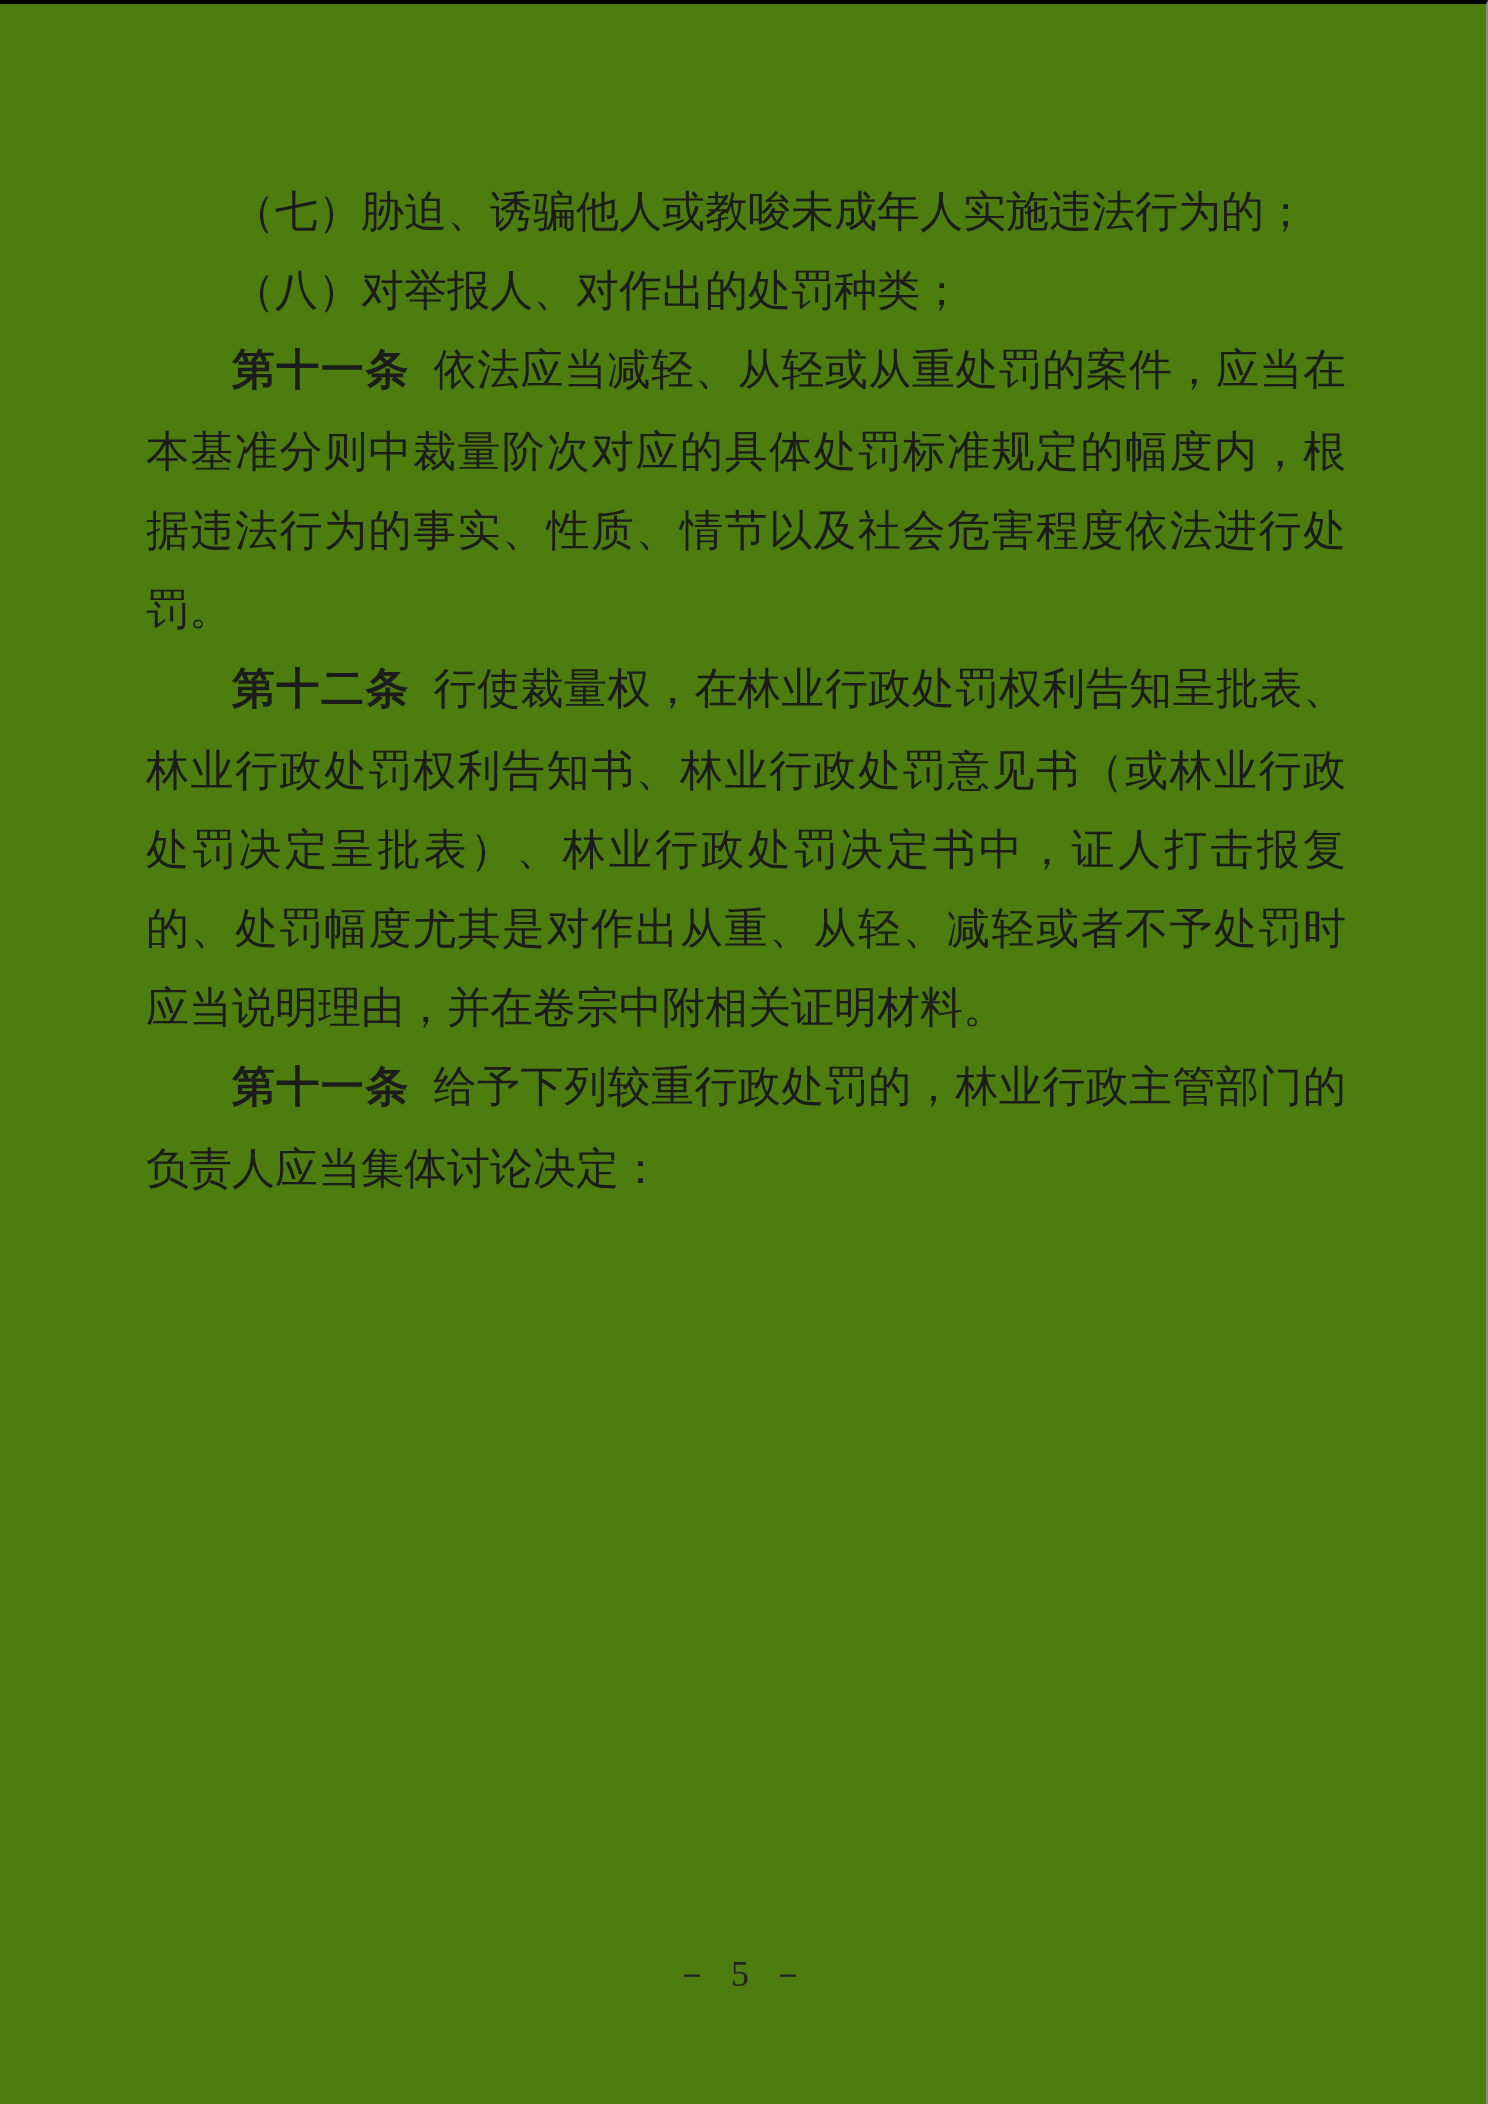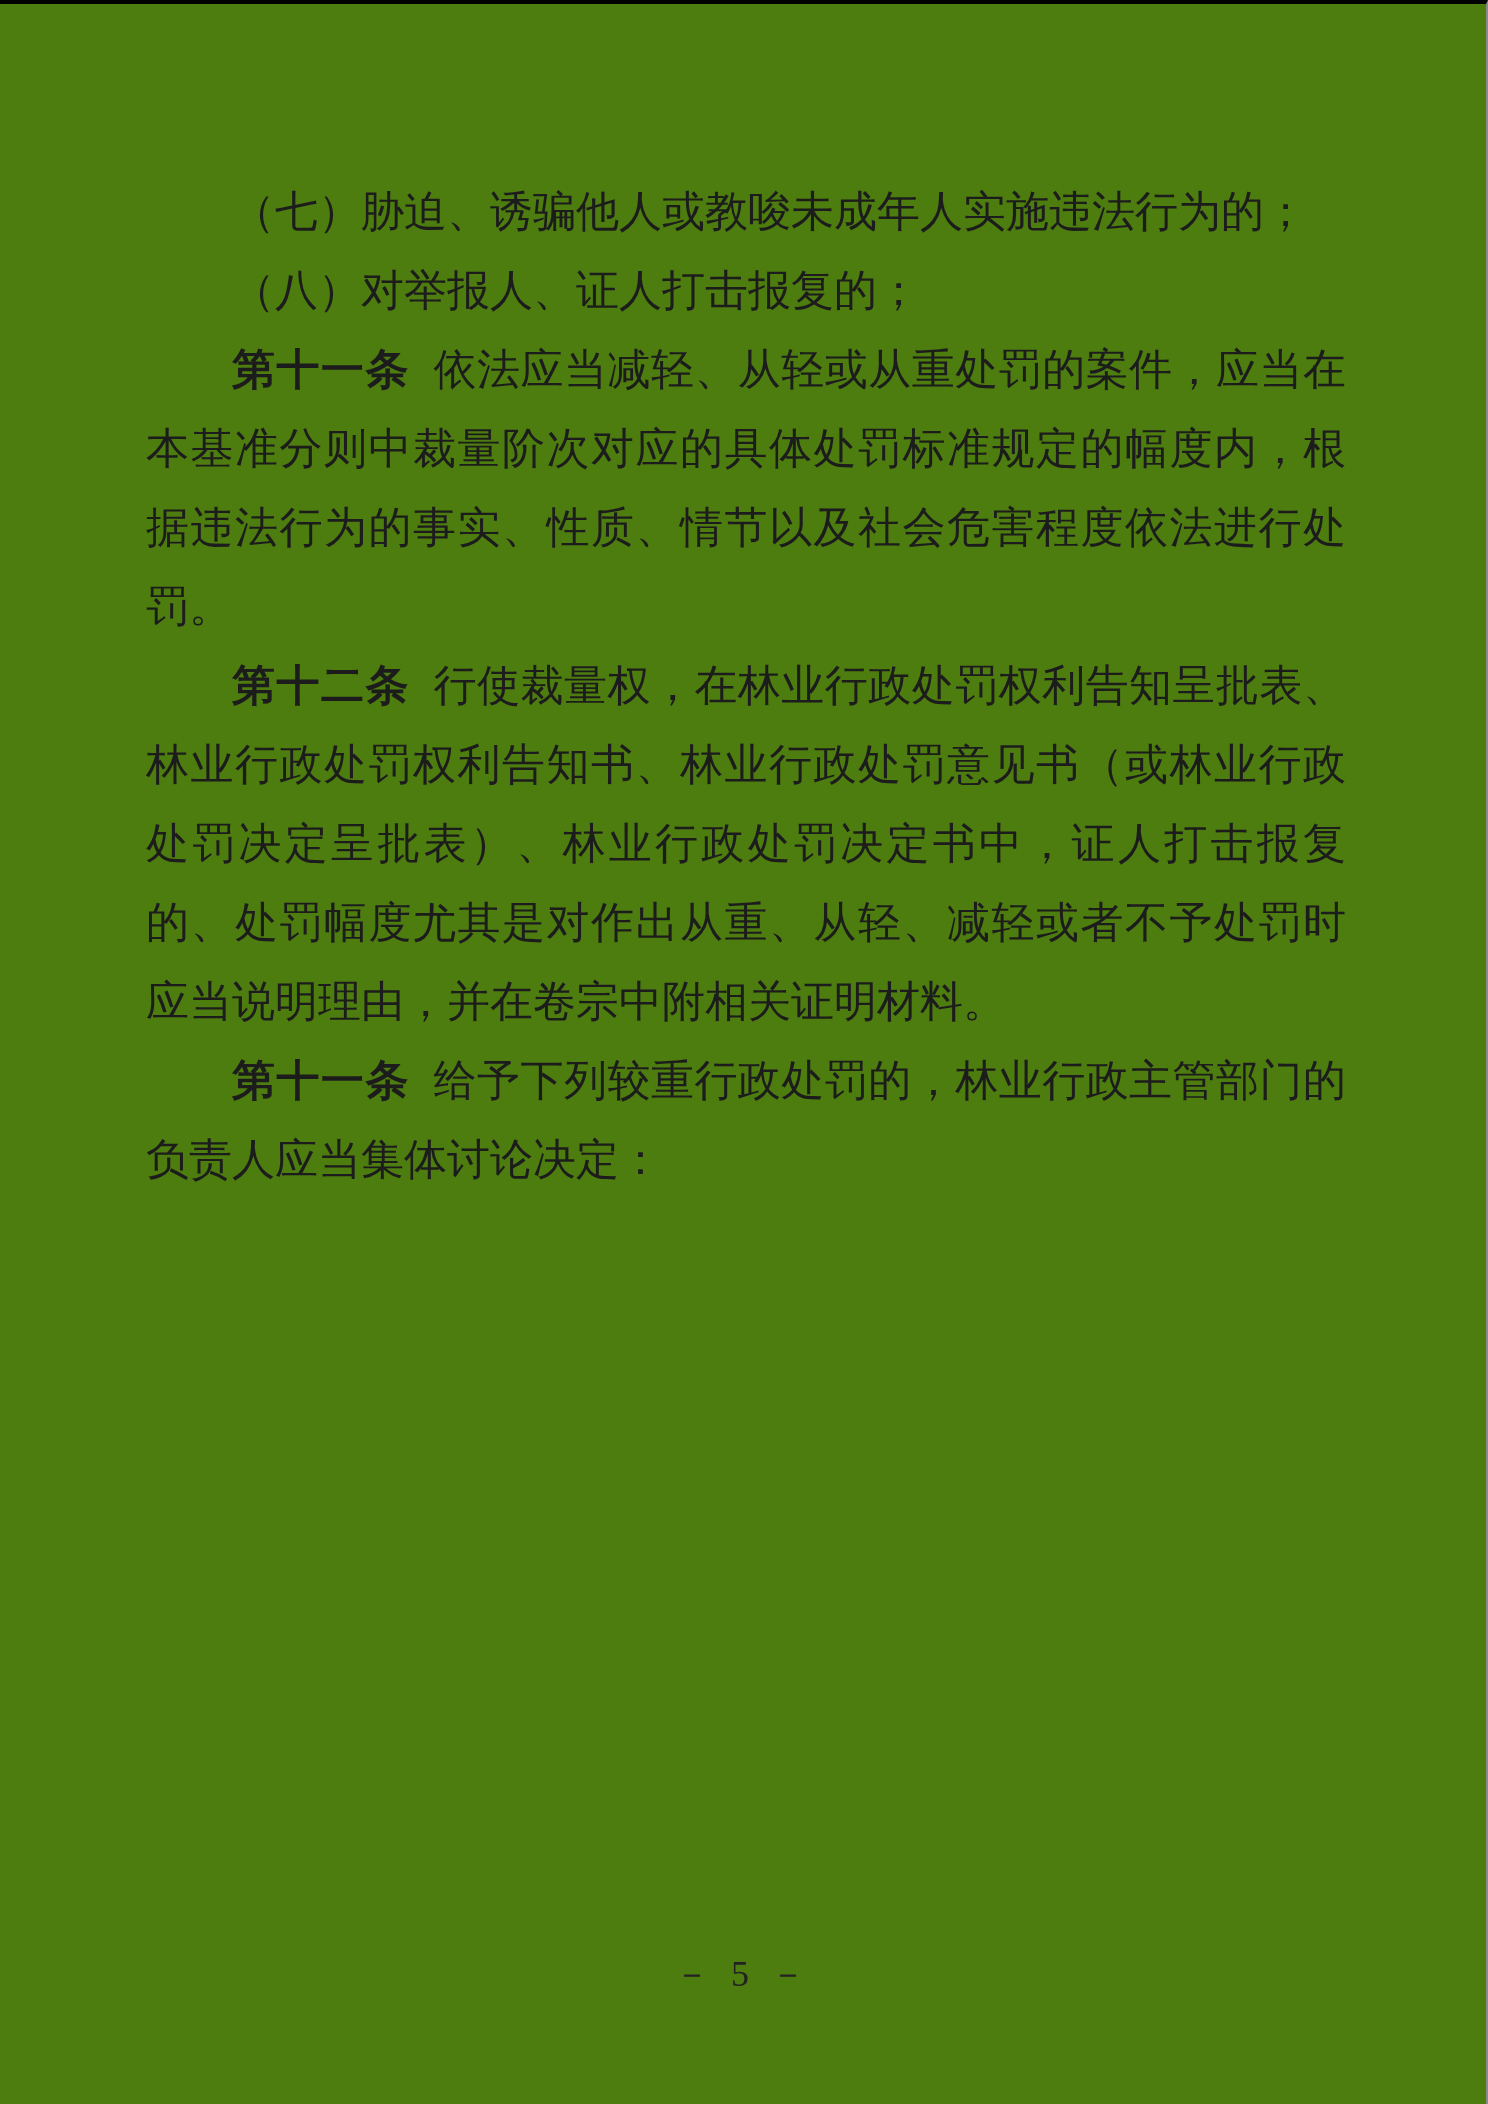--- a/index.html
+++ b/index.html
@@ -30,21 +30,21 @@
     text-align: justify;
     text-justify: inter-character;
   }
   .content p {
     margin: 0;
     padding: 0;
     text-indent: 2em;
   }
   .article-num {
     font-weight: 700;
-    font-family: Liberation Serif, serif;
+    font-family: Liberation Mono, monospace;
     letter-spacing: 1px;
     margin-right: 0.55em;
   }
   .footer {
     position: absolute;
     top: 1946px;
     left: 0;
     width: 100%;
     text-align: center;
     font-size: 36px;
@@ -53,21 +53,21 @@
   }
 </style>
 </head>
 <body>
 
 <div class="page">
   <div class="content">
 
     <p><span>（七）胁迫、诱骗他人或教唆未成年人实施违法行为的；</span></p>
 
-    <p><span>（八）对举报人、证人打击报复的；</span></p>
+    <p><span>（八）对举报人、对作出的处罚种类；</span></p>
 
 
 
     <p><b class="article-num">第十一条</b><span>依法应当减轻、从轻或从重处罚的案件，应当在本基准分则中裁量阶次对应的具体处罚标准规定的幅度内，根据违法行为的事实、性质、情节以及社会危害程度依法进行处罚。</span></p>
 
 
     <p><b class="article-num">第十二条</b><span>行使裁量权，在林业行政处罚权利告知呈批表、林业行政处罚权利告知书、林业行政处罚意见书（或林业行政处罚决定呈批表）、林业行政处罚决定书中，证人打击报复的、处罚幅度尤其是对作出从重、从轻、减轻或者不予处罚时应当说明理由，并在卷宗中附相关证明材料。</span></p>
 
     <p><b class="article-num">第十一条</b><span>给予下列较重行政处罚的，林业行政主管部门的负责人应当集体讨论决定：</span></p>
 

